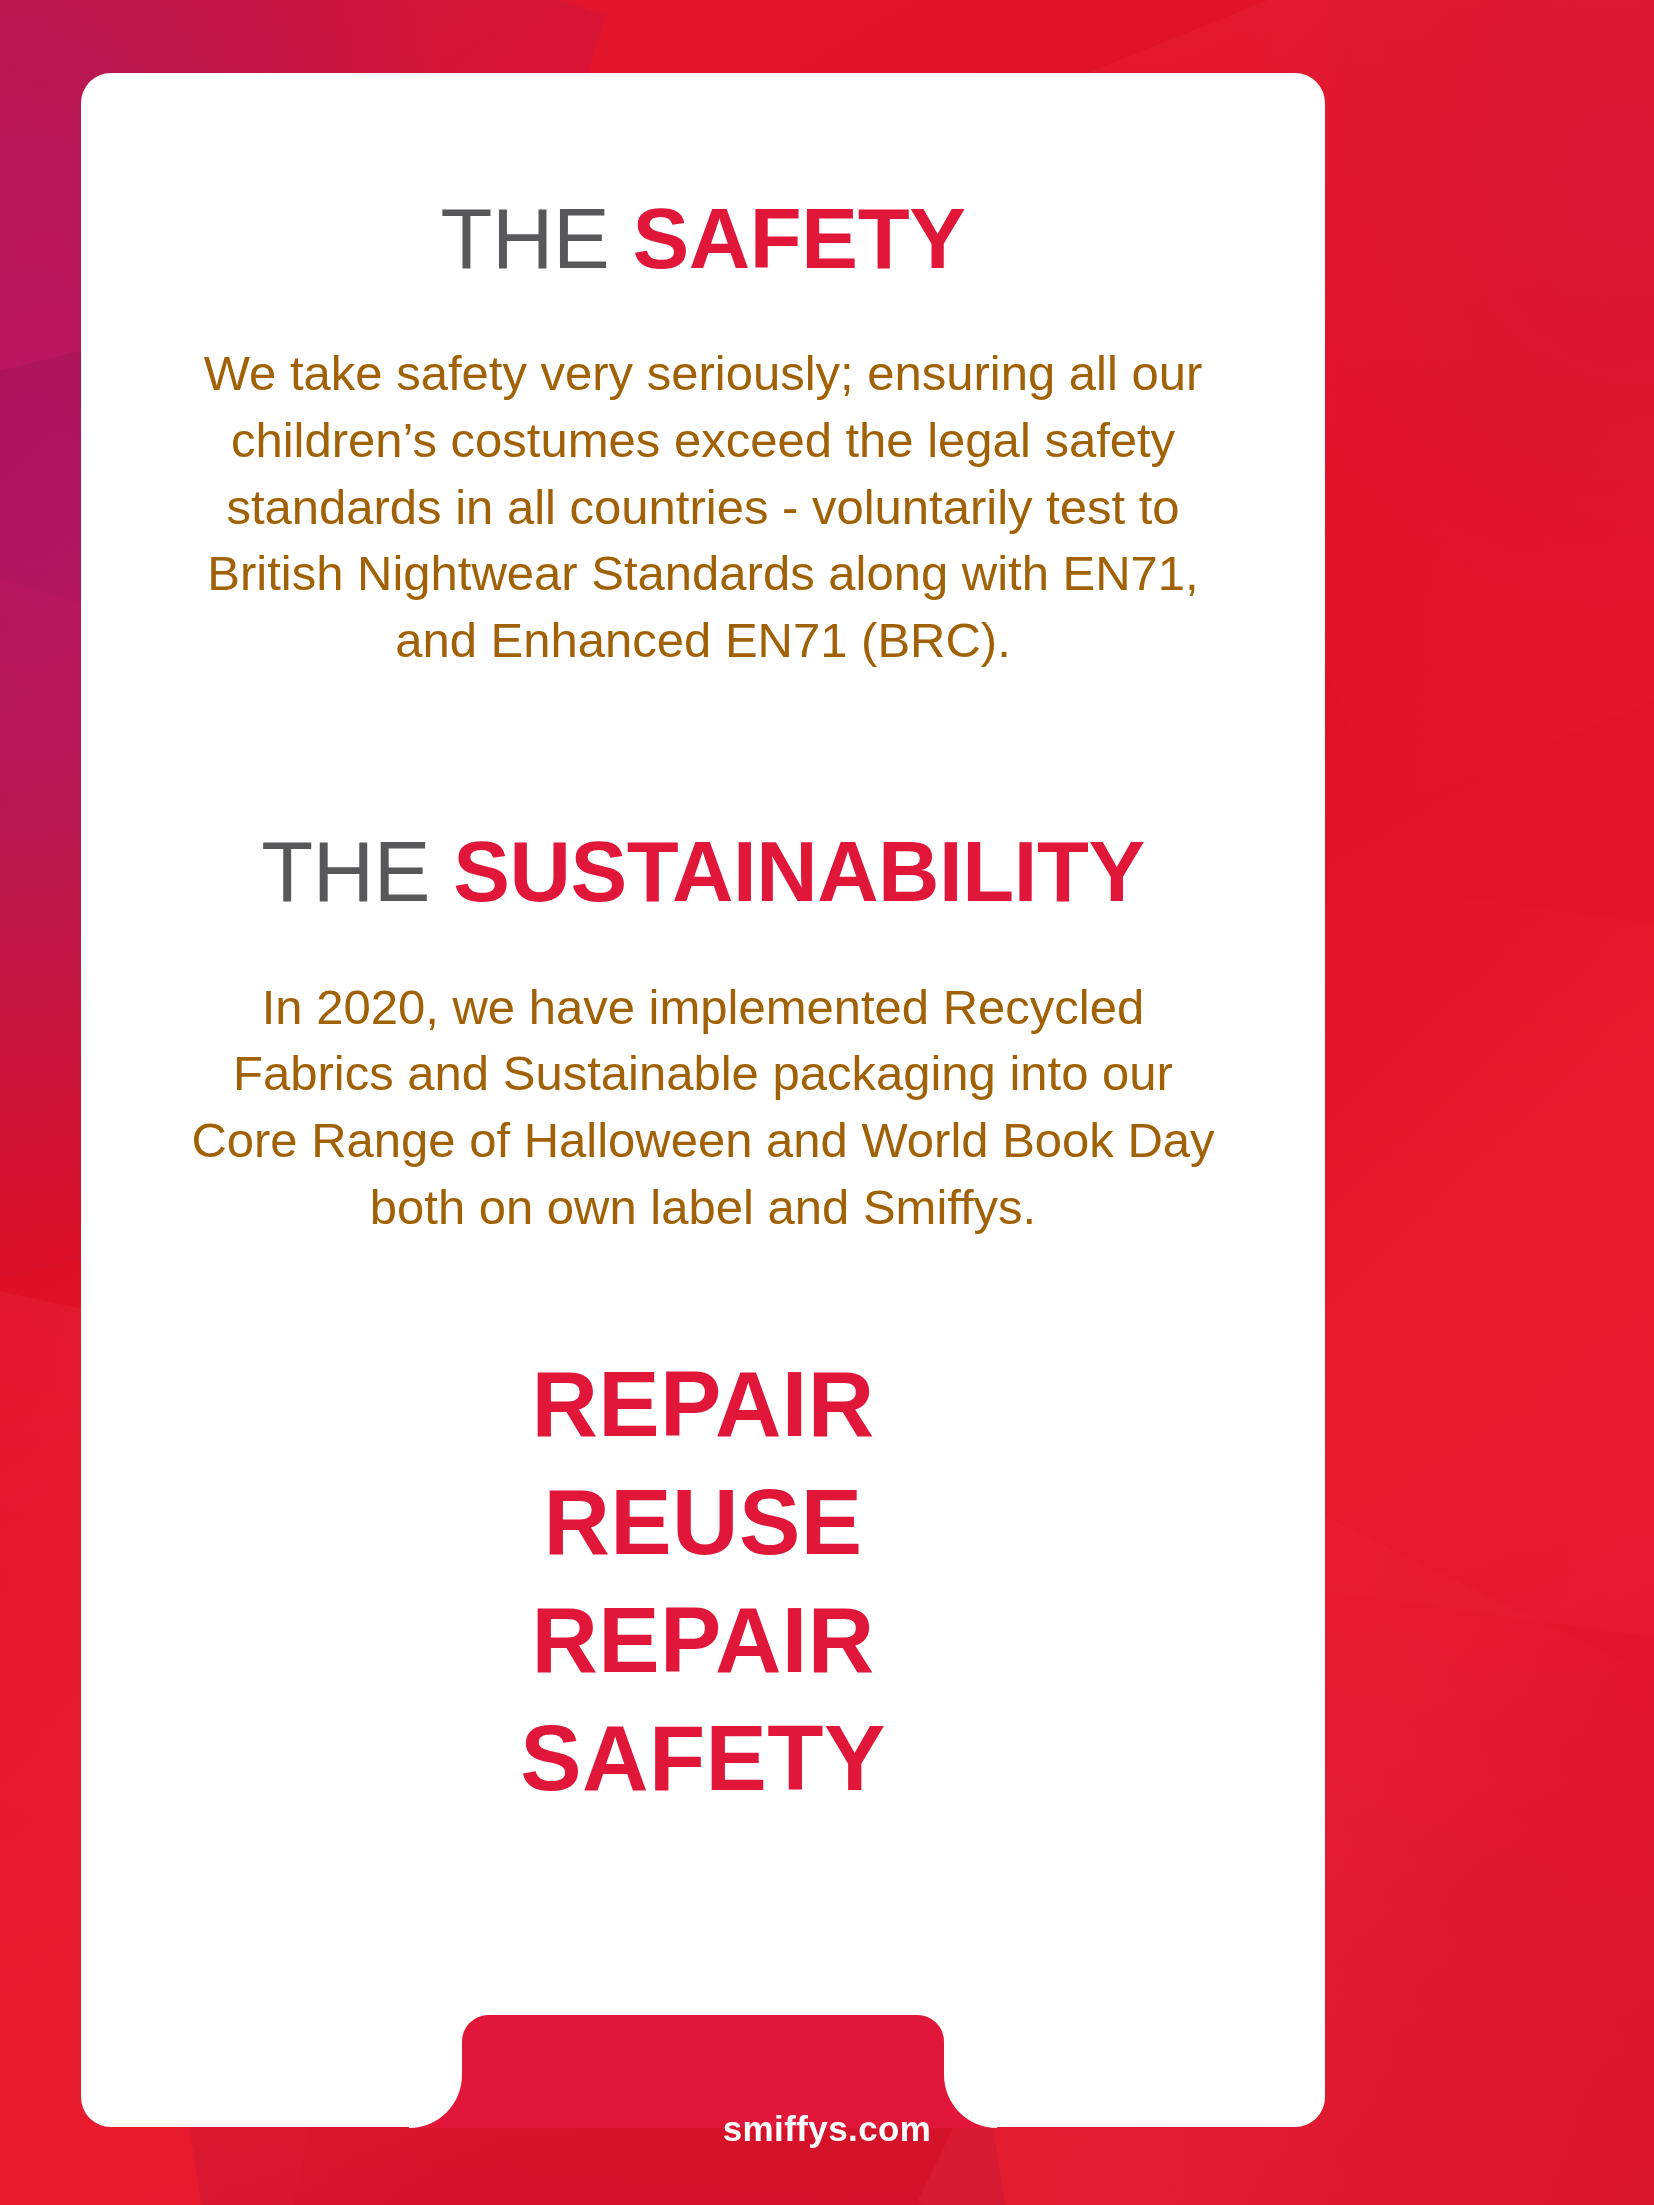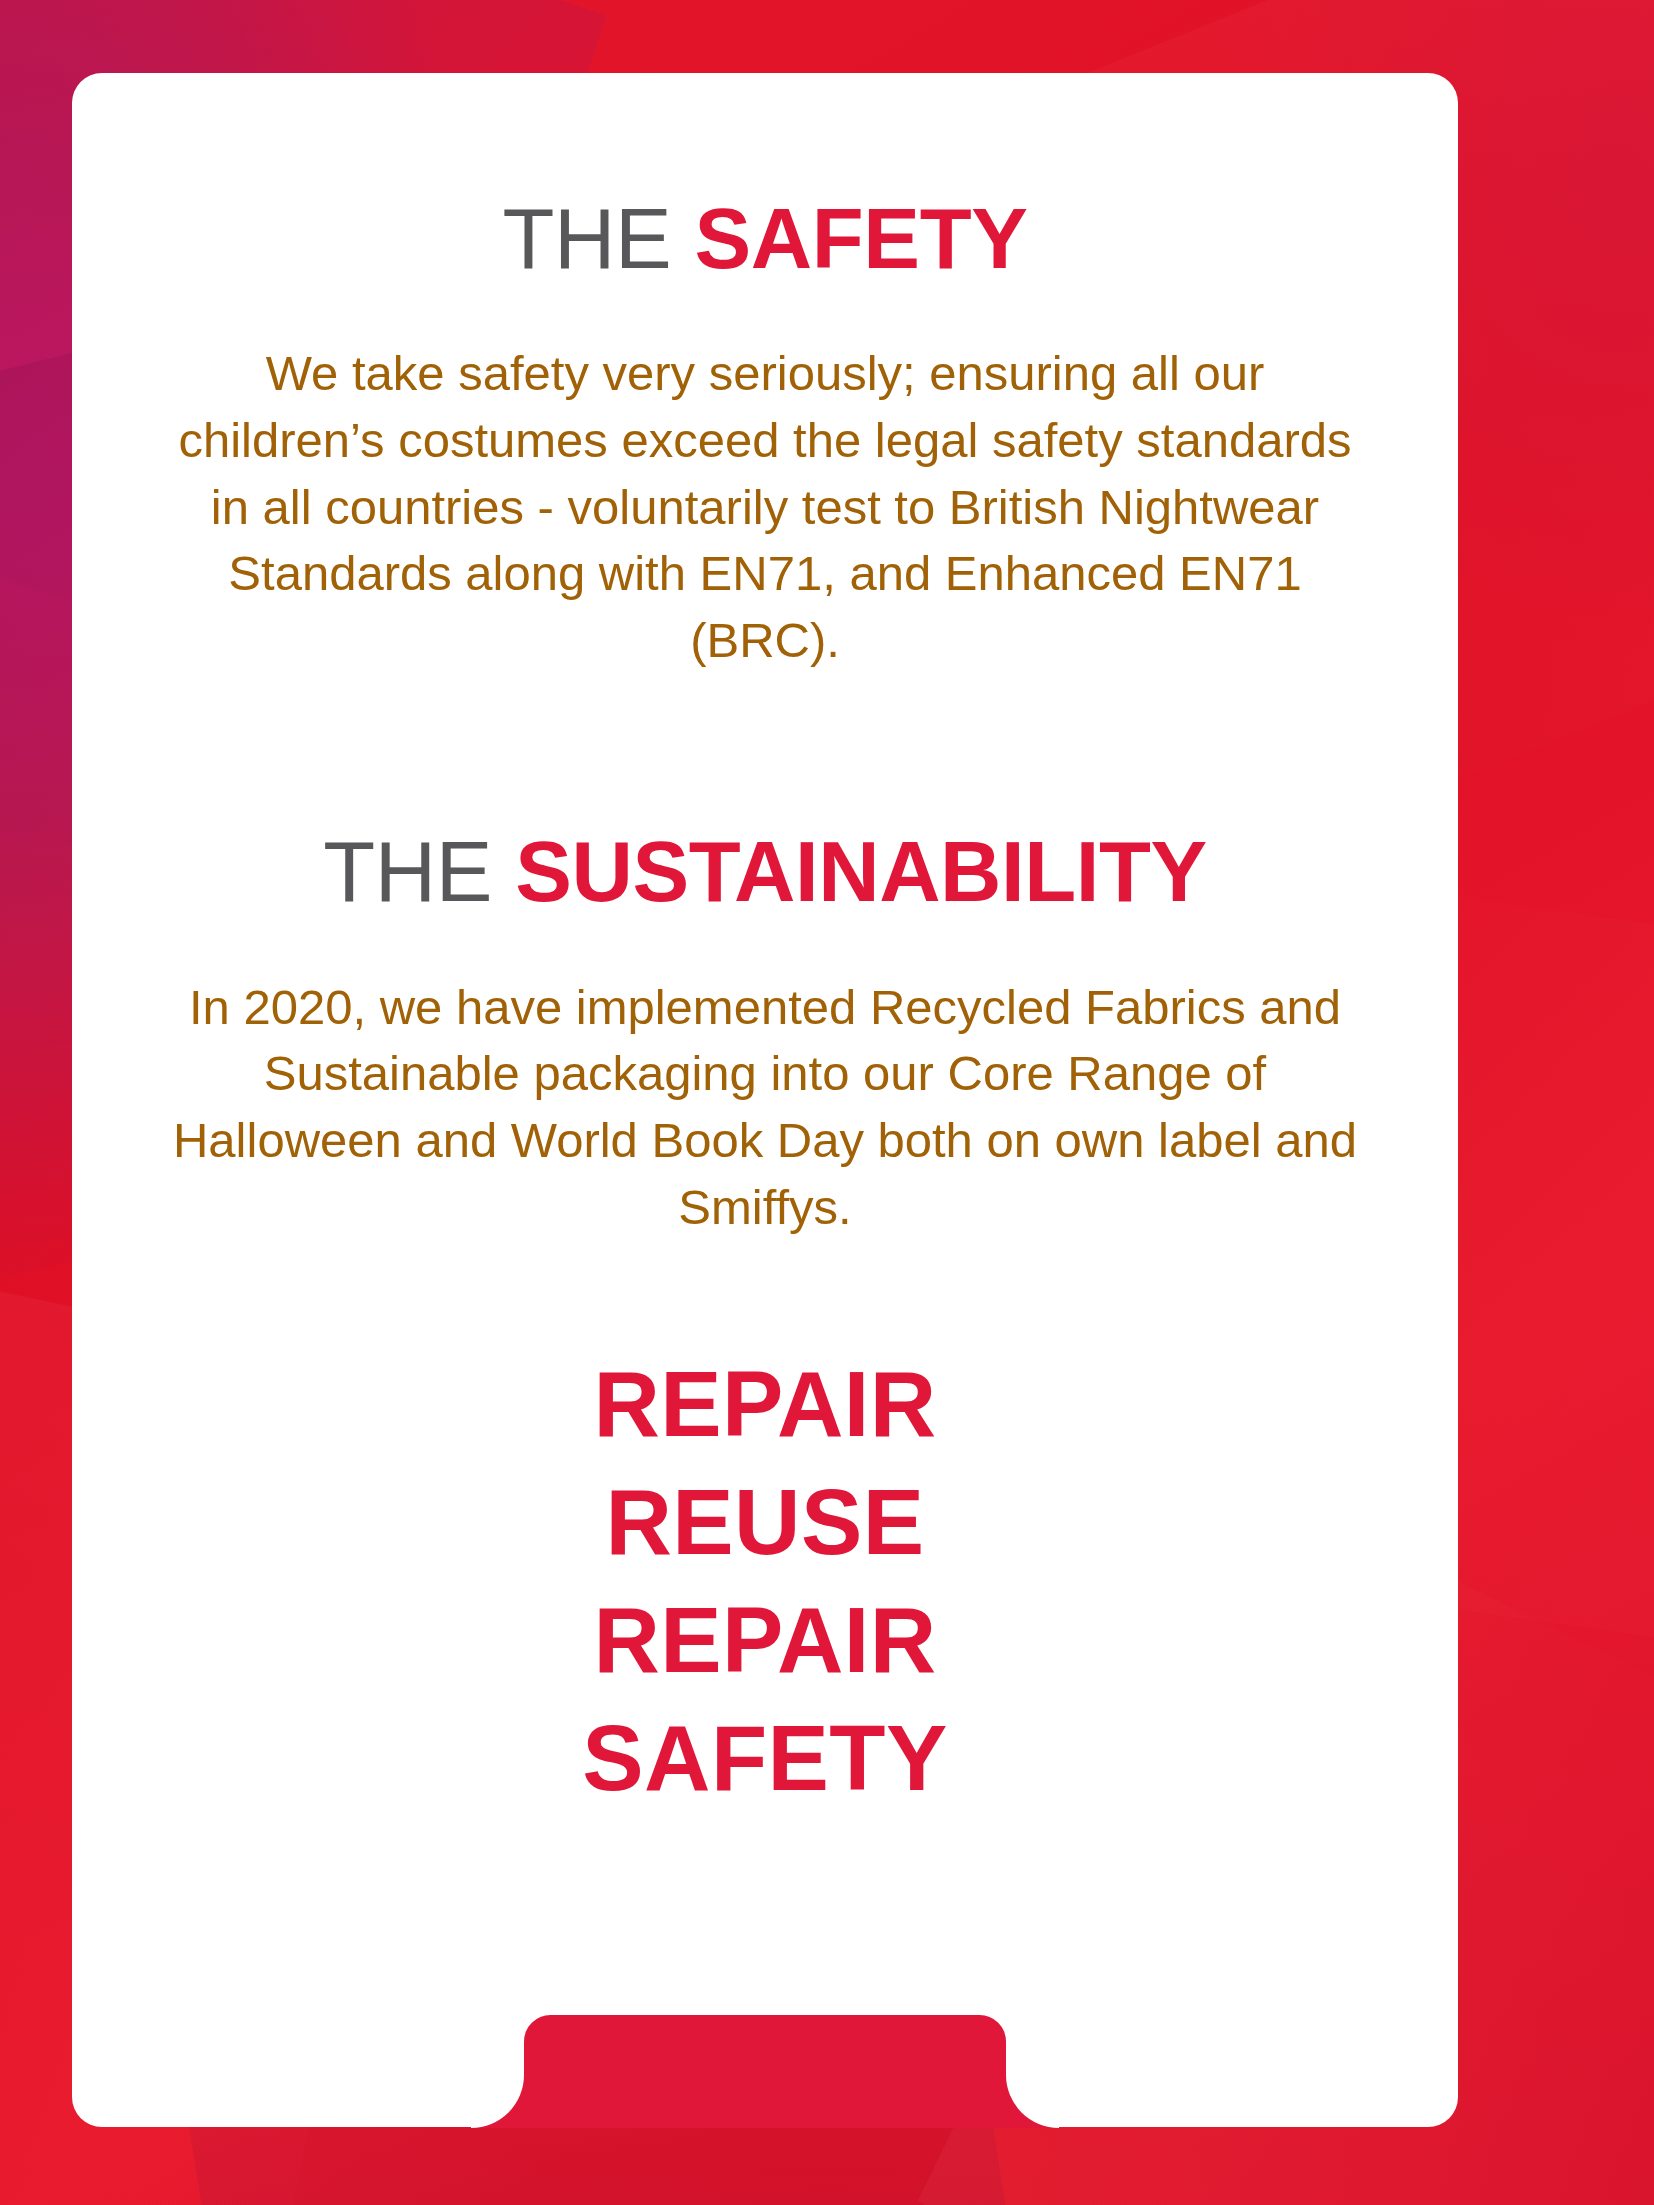--- a/index.html
+++ b/index.html
@@ -72,22 +72,22 @@
     top: 918px; right: -265px;
     width: 670px; height: 706px;
     transform: rotate(8deg);
     background: linear-gradient(280deg, rgba(255,70,90,0.09), rgba(255,70,90,0));
   }
 
   
   .card {
     position: absolute;
     top: 73px;
-    left: 72px;
-    width: 1386px;
+    left: 81px;
+    width: 1244px;
     height: 2054px;
     background: #ffffff;
     border-radius: 30px;
   }
 
   .content {
     position: absolute;
     top: 0; left: 0;
     width: 100%;
     padding: 0 97px;
@@ -279,15 +279,18 @@
 
     <div class="footer">
       <div class="logo-tab">
         <div class="tab-mask-l"></div>
         <div class="tab-mask-r"></div>
       </div>
     </div>
 
   </div>
 
+  <div style="position:absolute; left:0; bottom:25px; width:100%;">
+    <div class="site-url">smiffys.com</div>
+  </div>
 
 </div>
 
 
 </body></html>

